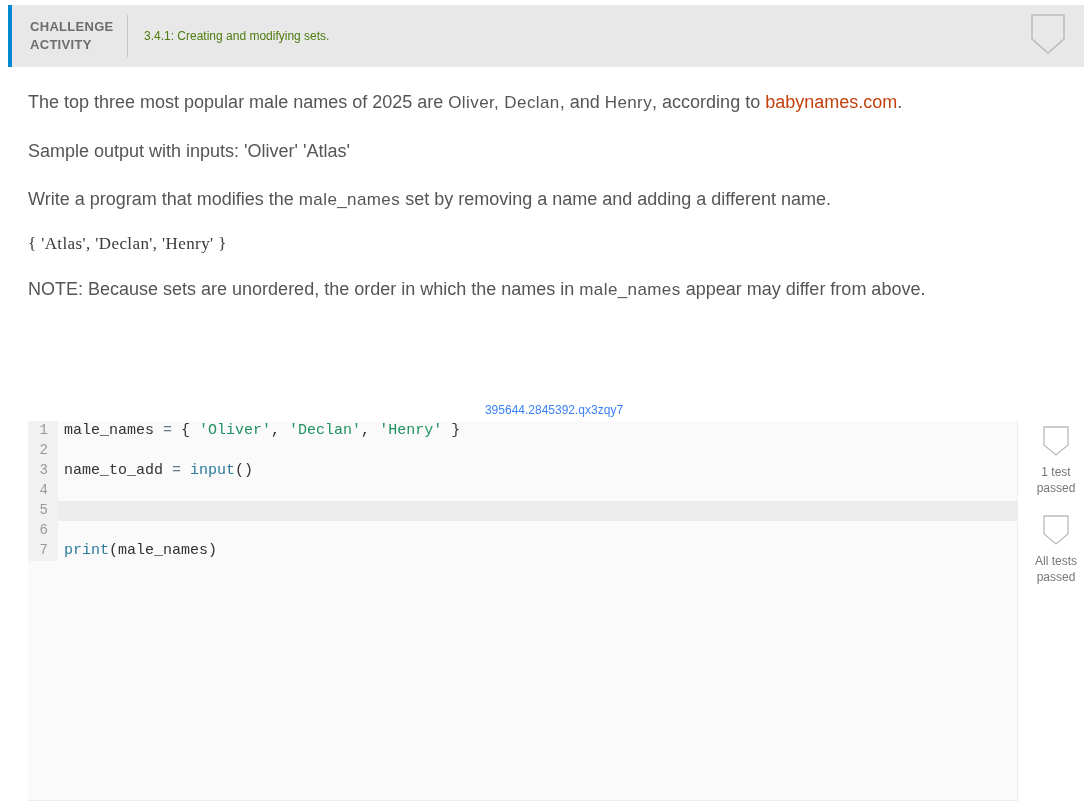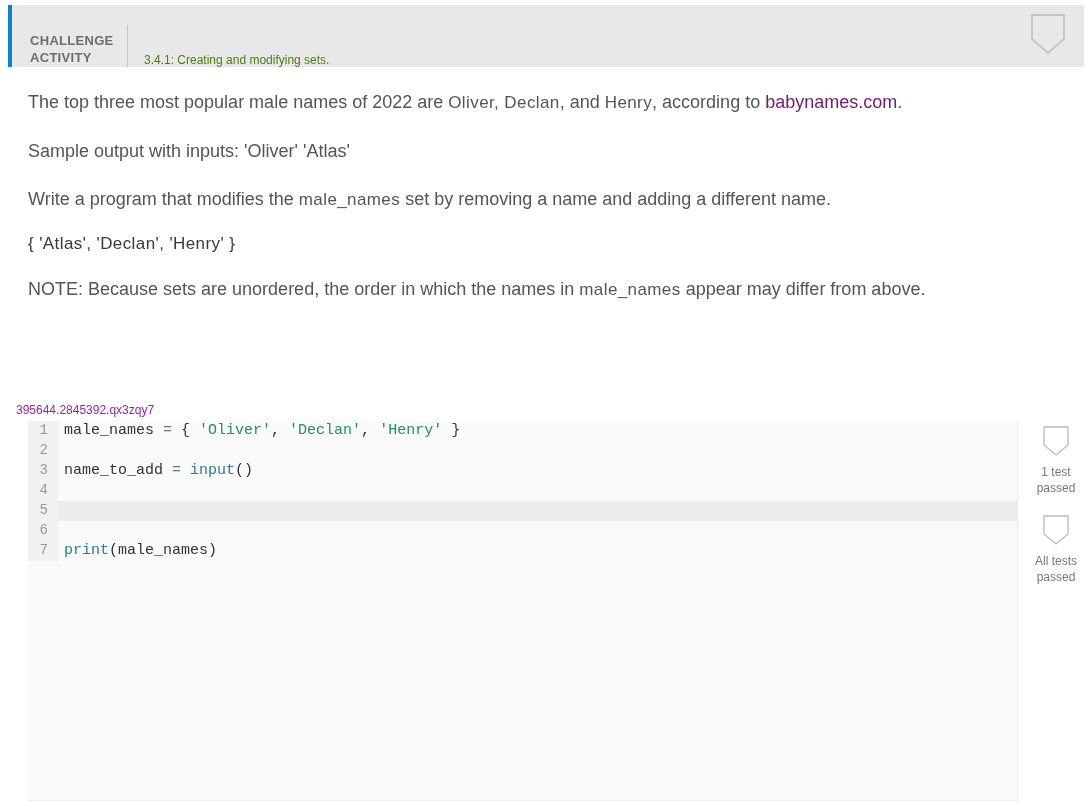--- a/index.html
+++ b/index.html
@@ -2,21 +2,21 @@
 <html><head>
   <meta charset="utf-8">
   <style>
     * { margin: 0; padding: 0; box-sizing: border-box; }
     body { font-family: 'Segoe UI', Arial, sans-serif; background: #fff; width: 1092px; }
     
     .header-bar {
       background: #e8e8e8;
       border-left: 4px solid #0288d1;
       display: flex;
-      align-items: flex-end;
+      align-items: center;
       padding: 0;
       height: 62px;
       margin: 5px 8px 0 8px;
       position: relative;
     }
     .header-label {
       color: #6d6d6d;
       font-size: 13px;
       font-weight: 700;
       padding: 0 18px;
@@ -58,37 +58,38 @@
       font-weight: 400;
       margin-bottom: 22px;
       line-height: 1.45;
     }
     .description .mono {
       font-family: Liberation Sans, sans-serif;
       font-size: 17px;
       letter-spacing: 0.4px;
     }
     .description a {
-      color: #701a75;
+      color: #c2410c;
       text-decoration: none;
     }
     .sample-output {
-      font-family: Liberation Sans, sans-serif;
+      font-family: Liberation Serif, serif;
       color: #3a3a3a;
       font-size: 17px;
       margin-bottom: 22px;
       letter-spacing: 0.4px;
     }
     
     .watermark {
-      color: #a21caf;
+      color: #3b82f6;
       font-size: 12px;
       padding-left: 16px;
       margin-top: 68px;
       margin-bottom: 4px;
+      text-align: center;
     }
     
     .editor-area {
       display: flex;
       padding: 0 8px 0 28px;
     }
     .code-editor {
       flex: 1;
       background: #fafafa;
       font-family: 'Consolas', 'Courier New', monospace;
@@ -157,21 +158,21 @@
   <div class="header-badge">
     <svg class="shield-icon" viewBox="0 0 36 42">
         <path d="M2 2 H34 V26 L18 40 L2 26 Z"></path>
       </svg>
   </div>
 </div>
 
 <div class="content">
   <div class="description">
     <p>
-      <span>The top three most popular male names of 2022 are </span><span class="mono">Oliver</span><span class="mono">, </span><span class="mono">Declan</span><span>, and </span><span class="mono">Henry</span><span>, according to </span><a href="#">babynames.com</a><span>.</span>
+      <span>The top three most popular male names of 2025 are </span><span class="mono">Oliver</span><span class="mono">, </span><span class="mono">Declan</span><span>, and </span><span class="mono">Henry</span><span>, according to </span><a href="#">babynames.com</a><span>.</span>
     </p>
     <p>Sample output with inputs: 'Oliver' 'Atlas'</p>
     <p>
       <span>Write a program that modifies the </span><span class="mono">male_names</span><span> set by removing a name and adding a different name.</span>
     </p>
     <div class="sample-output">{ 'Atlas', 'Declan', 'Henry' }</div>
     <p>
       <span>NOTE: Because sets are unordered, the order in which the names in </span><span class="mono">male_names</span><span> appear may differ from above.</span>
     </p>
   </div>

